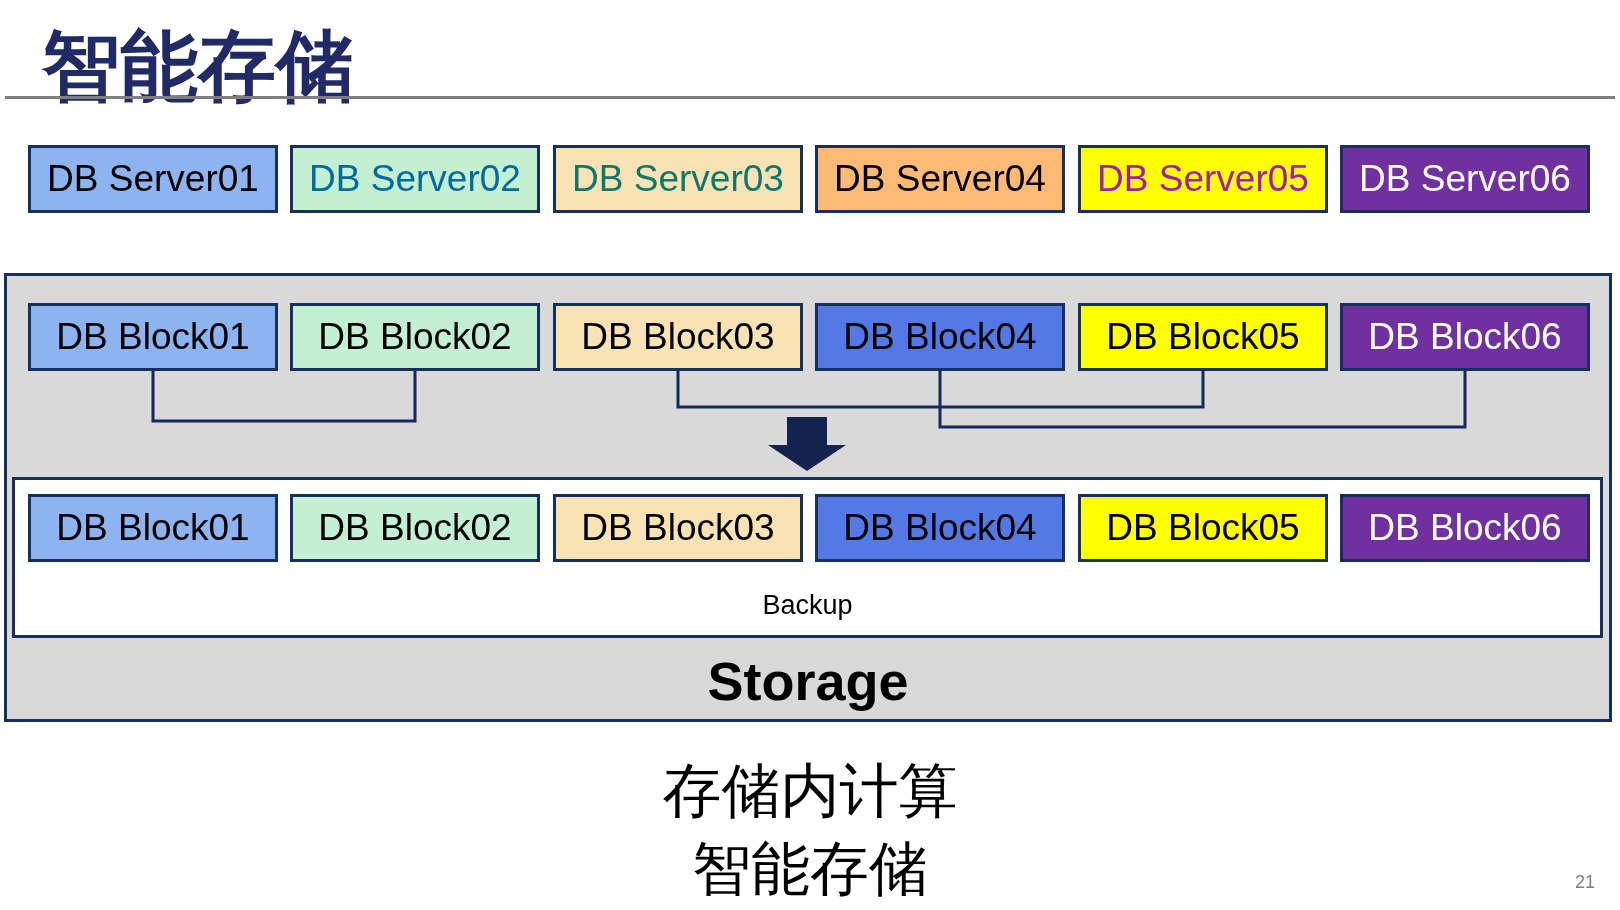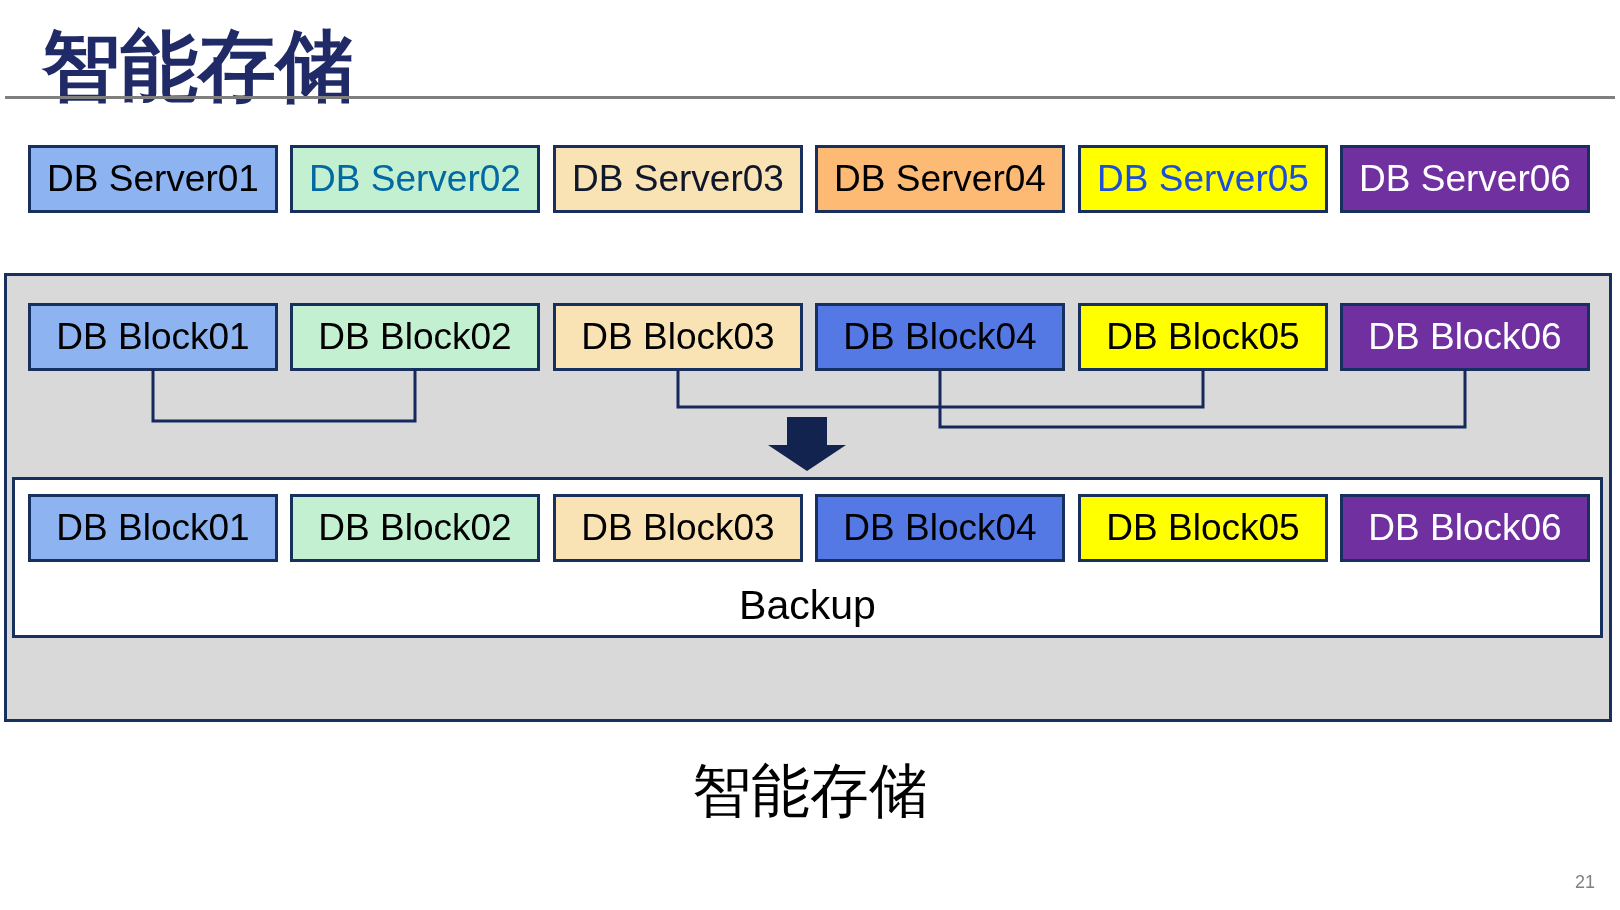--- a/index.html
+++ b/index.html
@@ -23,21 +23,21 @@
   .storage-container{
     position:absolute;left:4px;top:273px;width:1608px;height:449px;box-sizing:border-box;
     background:var(--c-container_fill);border:3px solid var(--c-container_border);
   }
   .backup-container{
     position:absolute;left:12px;top:477px;width:1591px;height:161px;box-sizing:border-box;
     background:var(--c-backup_fill);border:3px solid var(--c-container_border);
   }
   .backup-label{
     position:absolute;left:12px;top:576px;width:1591px;height:58px;line-height:58px;
-    text-align:center;font-size:41px;color:#000;
+    text-align:center;font-size:27px;color:#000;
   }
   .storage-label{
     position:absolute;left:4px;top:646px;width:1608px;height:70px;line-height:70px;
     text-align:center;font-size:54px;font-weight:700;color:#000;
   }
   .connector-svg{position:absolute;left:0;top:0;width:1620px;height:910px;pointer-events:none;}
   .connector{fill:none;stroke:var(--c-connector);stroke-width:3px;}
   .arrow{fill:var(--c-arrow);stroke:none;}
   .caption{
     position:absolute;left:0;top:752px;width:1620px;text-align:center;
@@ -52,23 +52,23 @@
 <body>
 
 <div class="slide">
 
   <h1 class="title">智能存储</h1>
   <div class="divider"></div>
 
   <div>
     <div class="box r1" style="left: 28px; background: rgb(141, 179, 240); color: rgb(0, 0, 0);">DB Server01</div>
     <div class="box r1" style="left: 290px; background: rgb(195, 240, 208); color: #0369a1;">DB Server02</div>
-    <div class="box r1" style="left: 553px; background: rgb(249, 227, 181); color: #0f172a;">DB Server03</div>
+    <div class="box r1" style="left: 553px; background: rgb(249, 227, 181); color: #0f766e;">DB Server03</div>
     <div class="box r1" style="left: 815px; background: #fdba74; color: rgb(0, 0, 0);">DB Server04</div>
-    <div class="box r1" style="left: 1078px; background: rgb(255, 255, 0); color: #1d4ed8;">DB Server05</div>
+    <div class="box r1" style="left: 1078px; background: rgb(255, 255, 0); color: #a21caf;">DB Server05</div>
     <div class="box r1" style="left: 1340px; background: rgb(112, 48, 160); color: rgb(255, 255, 255);">DB Server06</div>
   </div>
 
   <div class="storage-container"></div>
 
   <div>
     <div class="box r2" style="left: 28px; background: rgb(141, 179, 240); color: rgb(0, 0, 0);">DB Block01</div>
     <div class="box r2" style="left: 290px; background: rgb(195, 240, 208); color: rgb(0, 0, 0);">DB Block02</div>
     <div class="box r2" style="left: 553px; background: rgb(249, 227, 181); color: rgb(0, 0, 0);">DB Block03</div>
     <div class="box r2" style="left: 815px; background: rgb(84, 120, 228); color: rgb(0, 0, 0);">DB Block04</div>
@@ -87,20 +87,22 @@
   <div>
     <div class="box r3" style="left: 28px; background: rgb(141, 179, 240); color: rgb(0, 0, 0);">DB Block01</div>
     <div class="box r3" style="left: 290px; background: rgb(195, 240, 208); color: rgb(0, 0, 0);">DB Block02</div>
     <div class="box r3" style="left: 553px; background: rgb(249, 227, 181); color: rgb(0, 0, 0);">DB Block03</div>
     <div class="box r3" style="left: 815px; background: rgb(84, 120, 228); color: rgb(0, 0, 0);">DB Block04</div>
     <div class="box r3" style="left: 1078px; background: rgb(255, 255, 0); color: rgb(0, 0, 0);">DB Block05</div>
     <div class="box r3" style="left: 1340px; background: rgb(112, 48, 160); color: rgb(255, 255, 255);">DB Block06</div>
   </div>
 
   <div class="backup-label">Backup</div>
+  <div class="storage-label">Storage</div>
 
   <div class="caption">
+    <div>存储内计算</div>
     <div>智能存储</div>
   </div>
 
   <div class="page-number">21</div>
 
 </div>
 
 </body></html>

